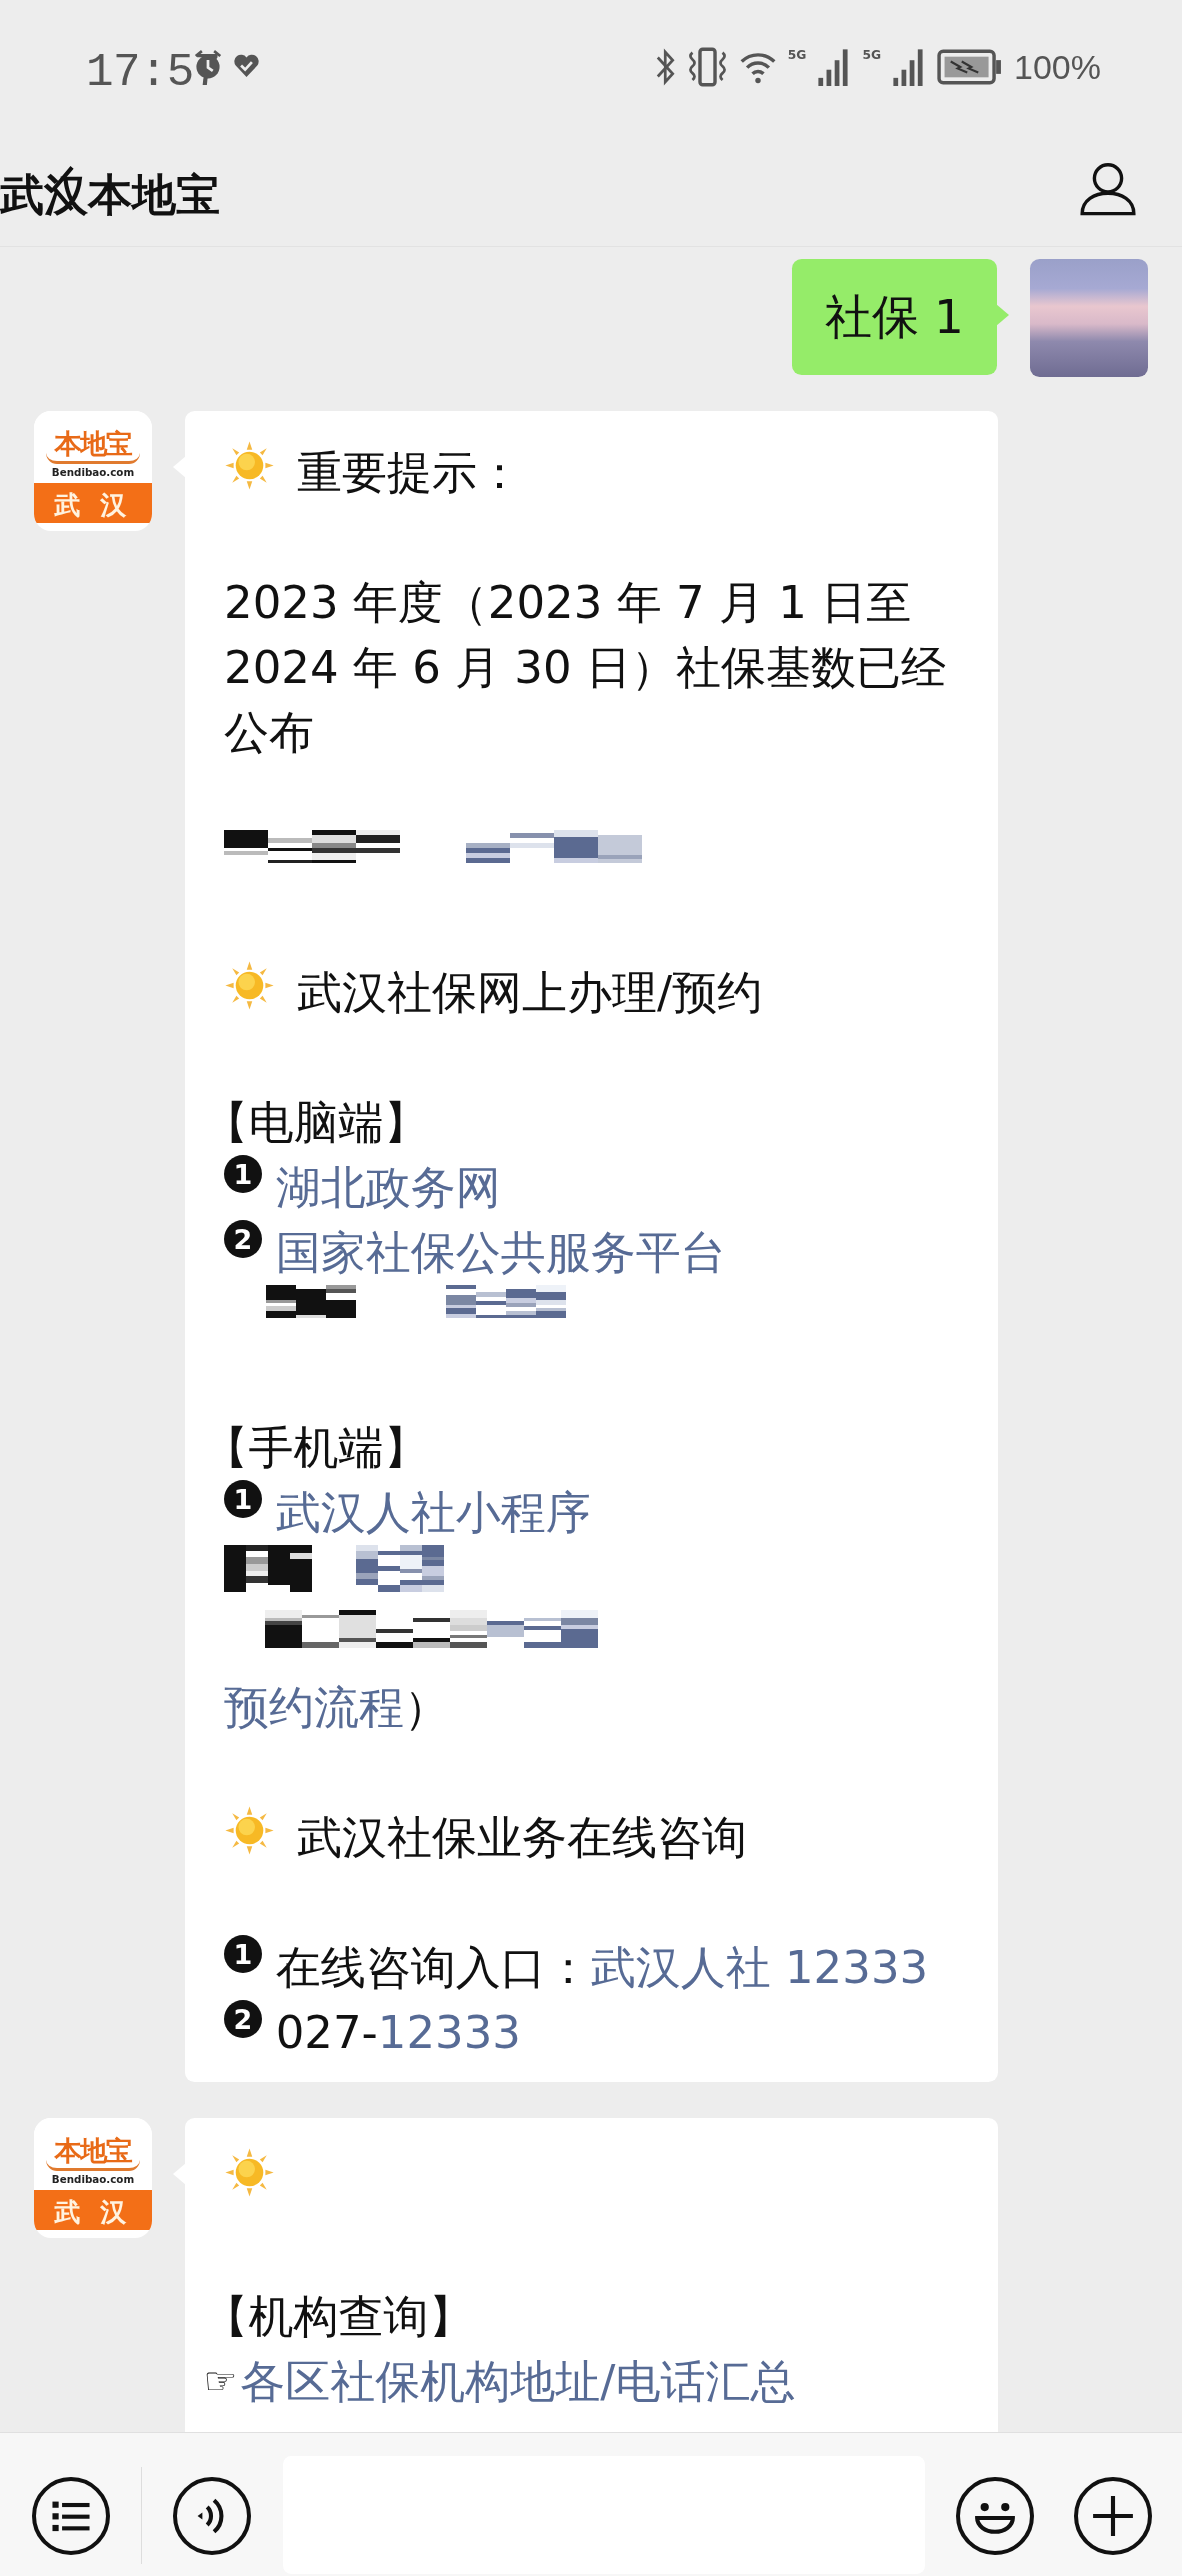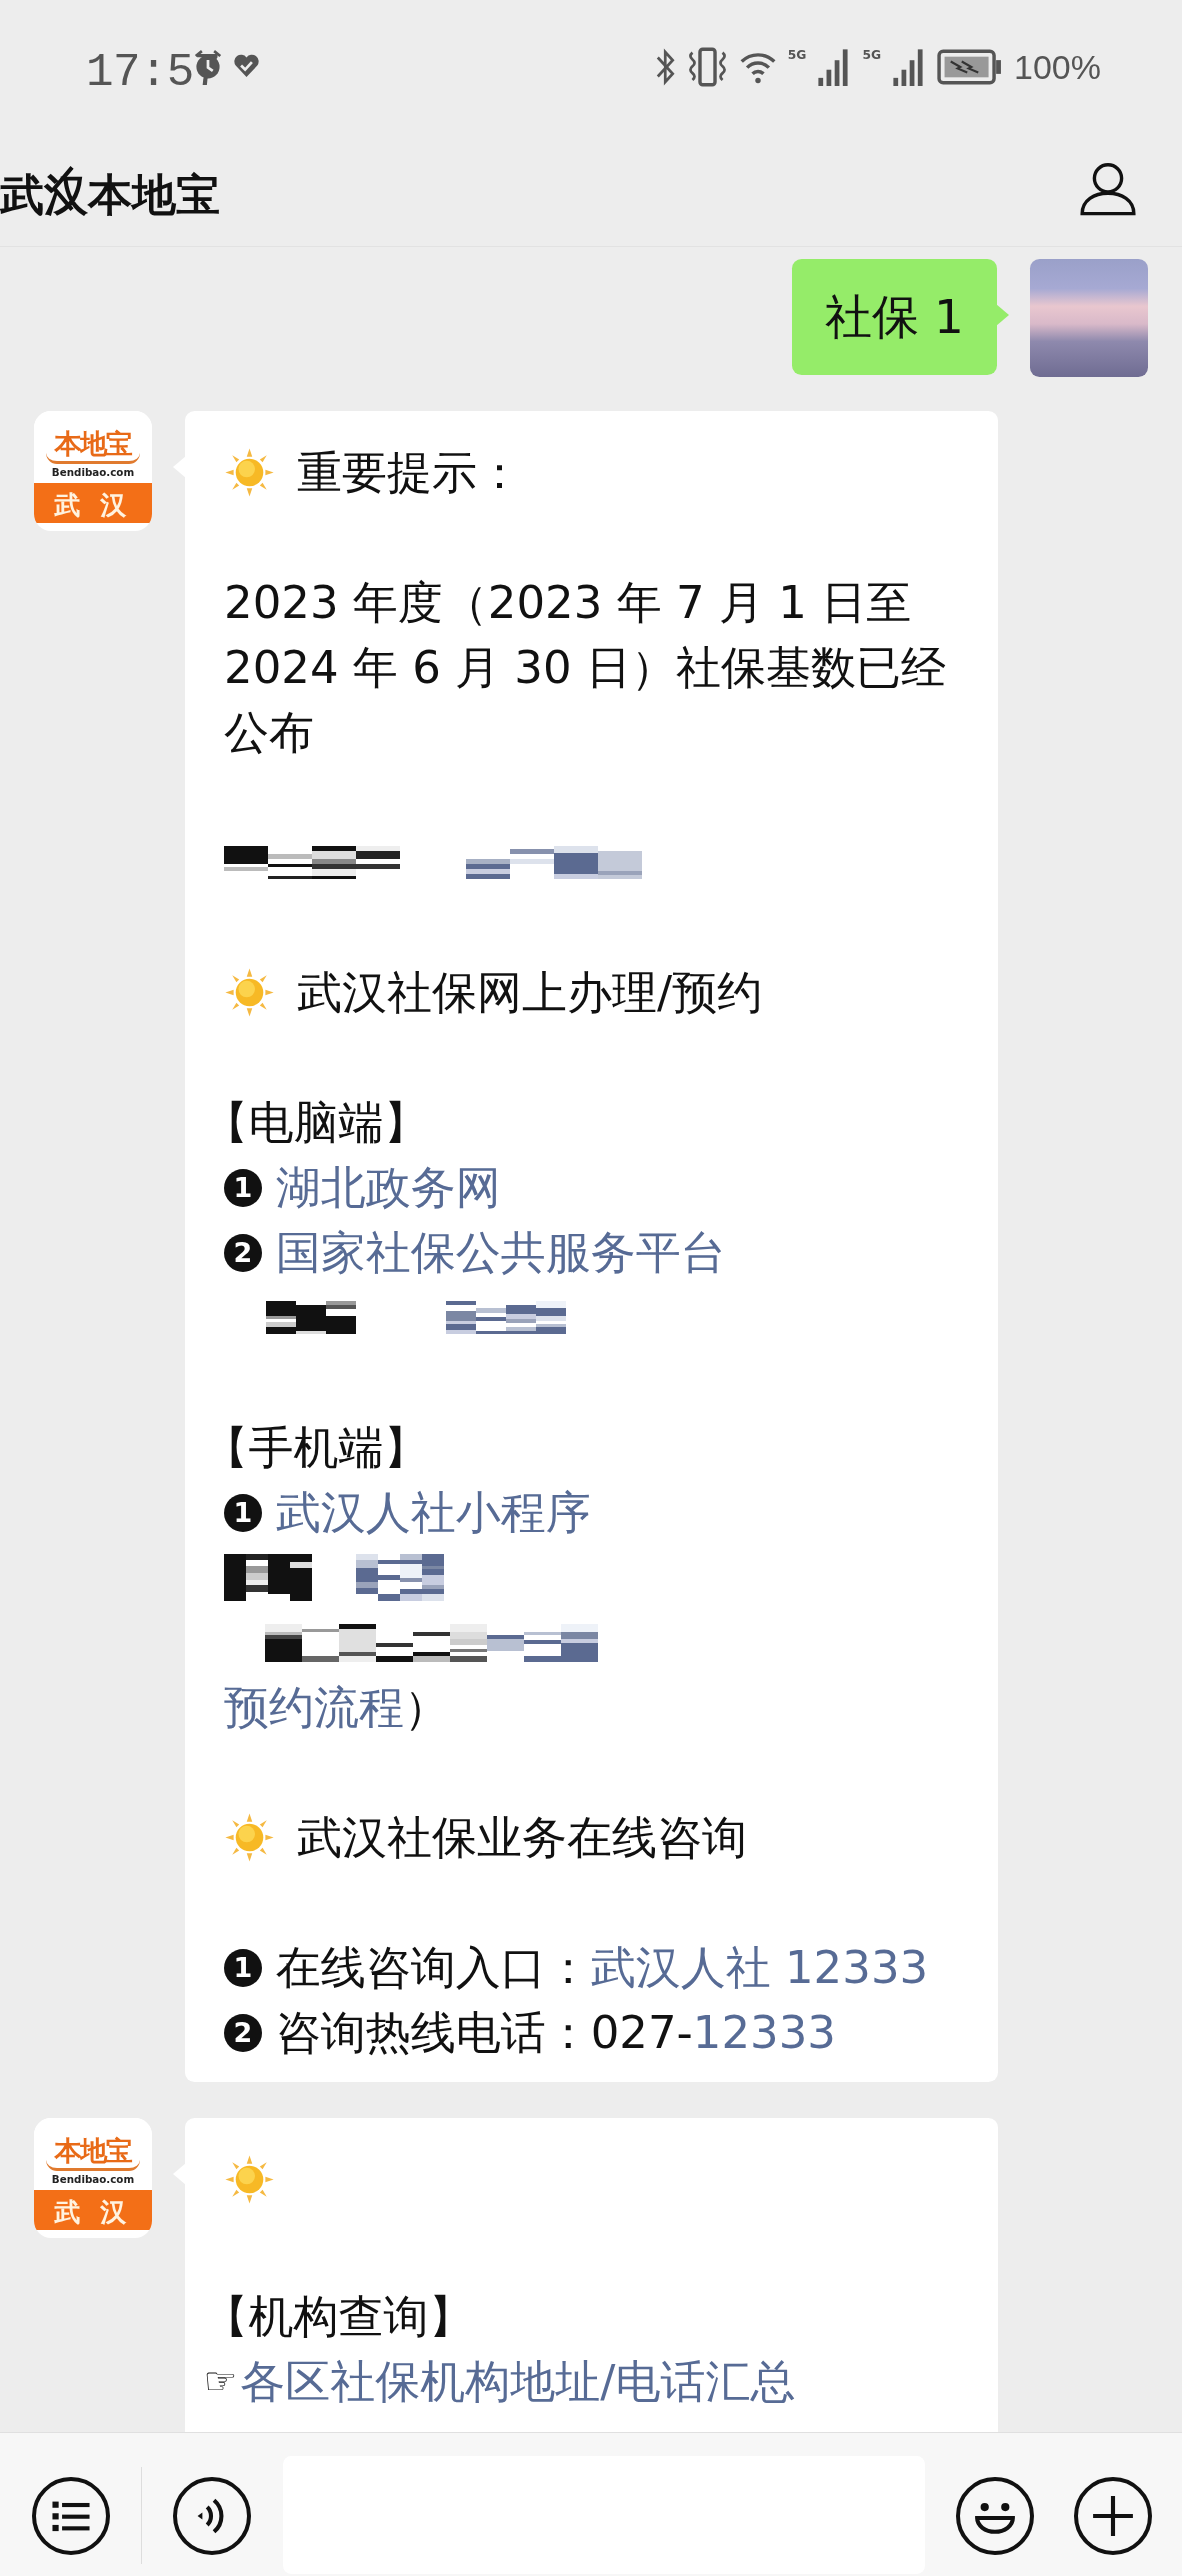--- a/index.html
+++ b/index.html
@@ -52,21 +52,21 @@
 
   .bubble {
     position: absolute; left: 185px; width: 813px; background: #fff; border-radius: 9.6px;
     padding: 29px 13.7px 19px 39px;
     font-size: 45px; line-height: 65px; color: #111;
   }
   .bubble::before {
     content: ""; position: absolute; left: -12.3px; top: 45px;
     border-right: 13.7px solid #fff; border-top: 11px solid transparent; border-bottom: 11px solid transparent;
   }
-  .line { height: 65px; white-space: nowrap; display: flex; align-items: center; }
+  .line { height: 65px; white-space: nowrap; display: flex; }
   .blank { height: 65px; }
   .link { color: #576b95; }
   .sun { display: inline-block; width: 51px; height: 51px; margin-right: 22px; position: relative; flex: none; }
   .num-badge {
     display: inline-flex; width: 38px; height: 38px; border-radius: 50%; background: #111; color: #fff;
     font-size: 27px; font-weight: bold; align-items: center; justify-content: center; margin-right: 13.7px; flex: none;
   }
   .hand { font-size: 38px; margin-right: 2.7px; }
   .mosaic { display: flex; height: 33px; }
   .mosaic span { display: block; width: 44px; height: 33px; }
@@ -306,21 +306,20 @@
     <span>武汉社保业务在线咨询</span>
   </div>
   <div class="blank"></div>
   <div class="line">
     <span class="num-badge">1</span>
     <span>在线咨询入口：</span>
     <span class="link">武汉人社 12333</span>
   </div>
   <div class="line">
     <span class="num-badge">2</span>
-    <span>咨询热线电话：</span>
     <span>027-</span>
     <span class="link">12333</span>
   </div>
 </div>
 
 <div class="avatar-bot" style="top:2118px">
   <div class="top">
     <div class="brand">本地宝</div>
     <div class="arc"></div>
     <div class="dom">Bendibao.com</div>

